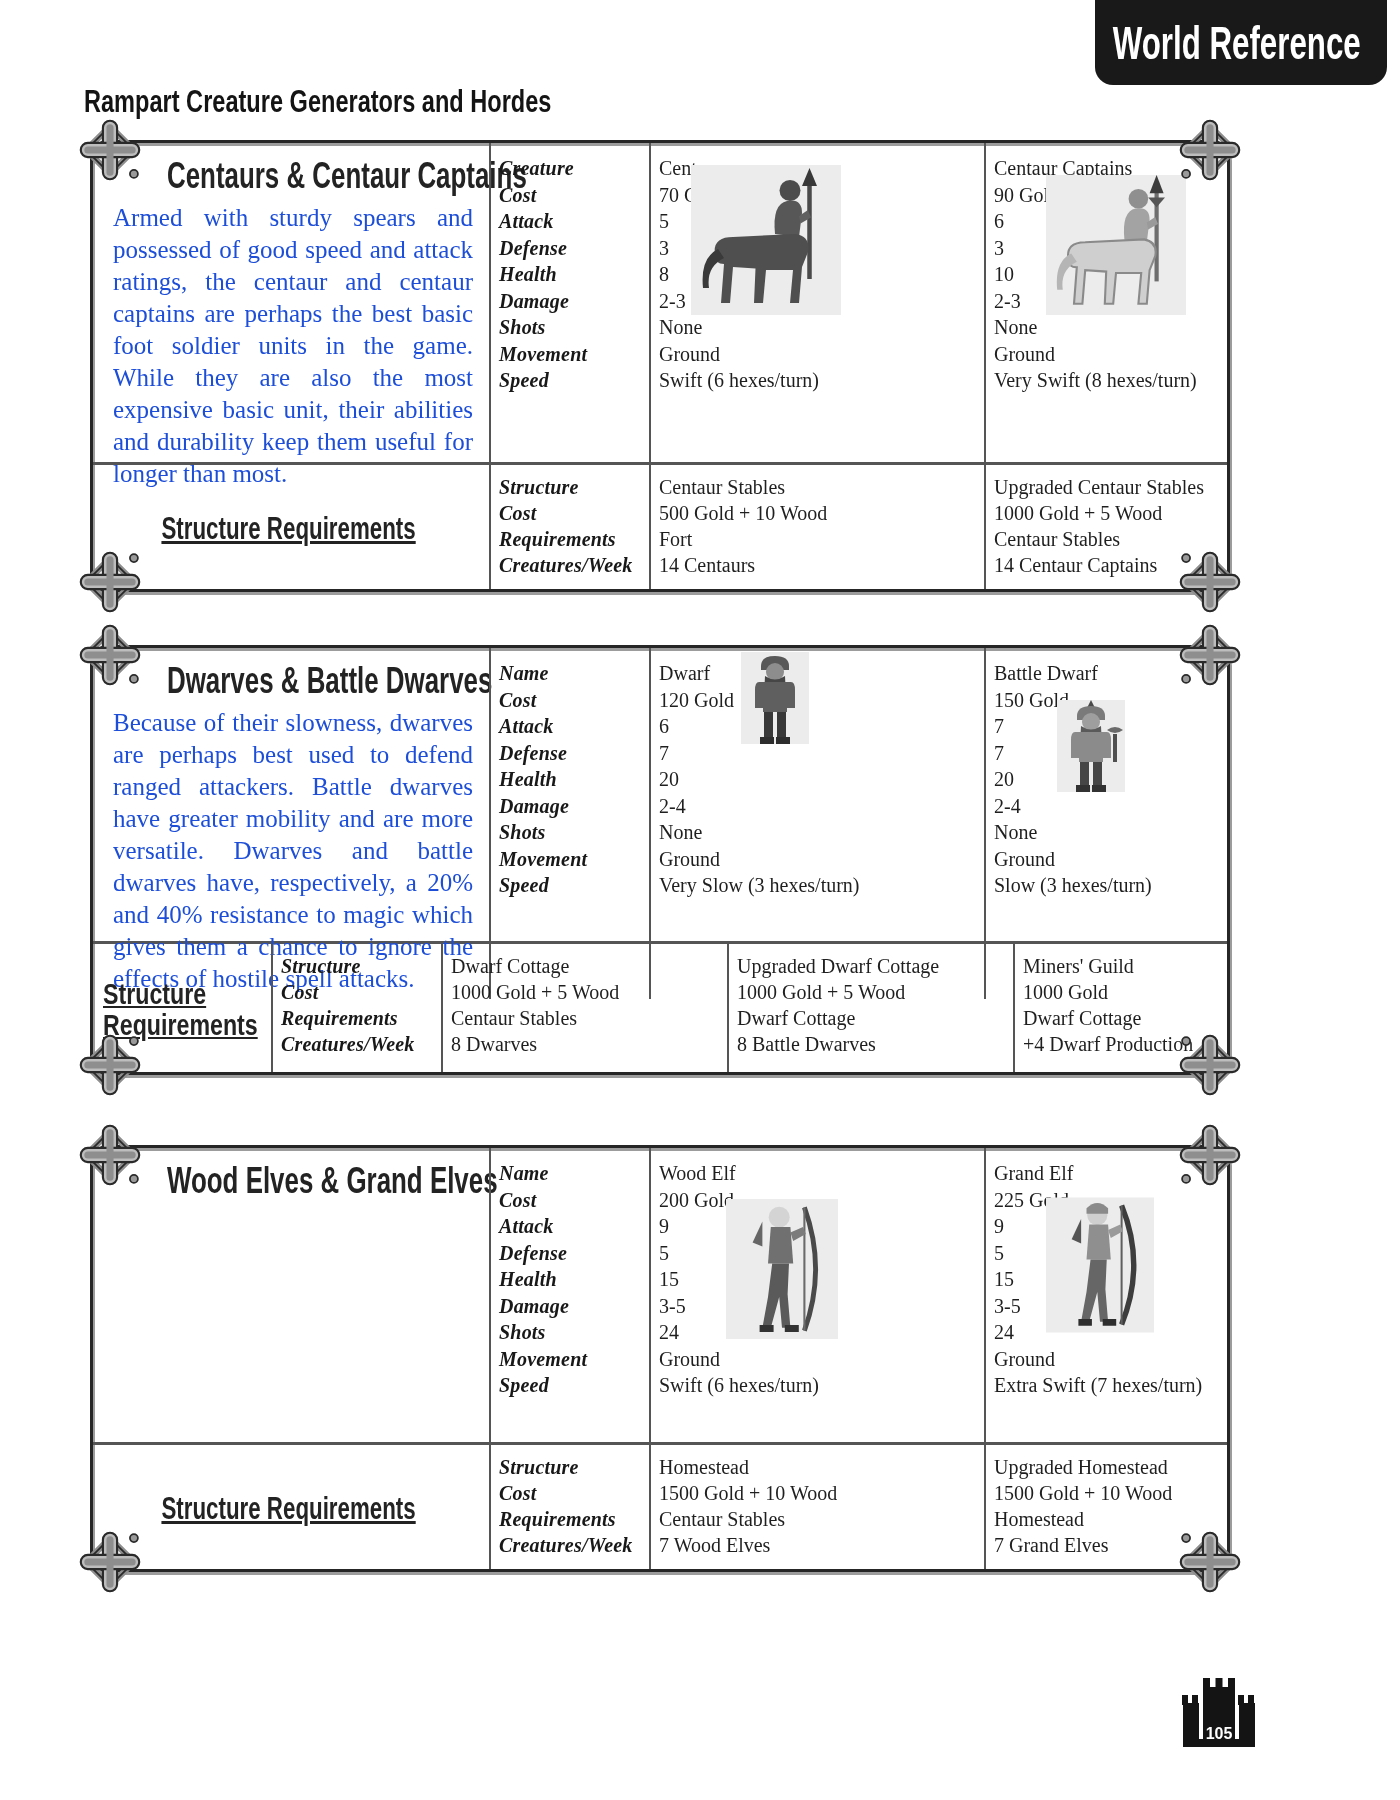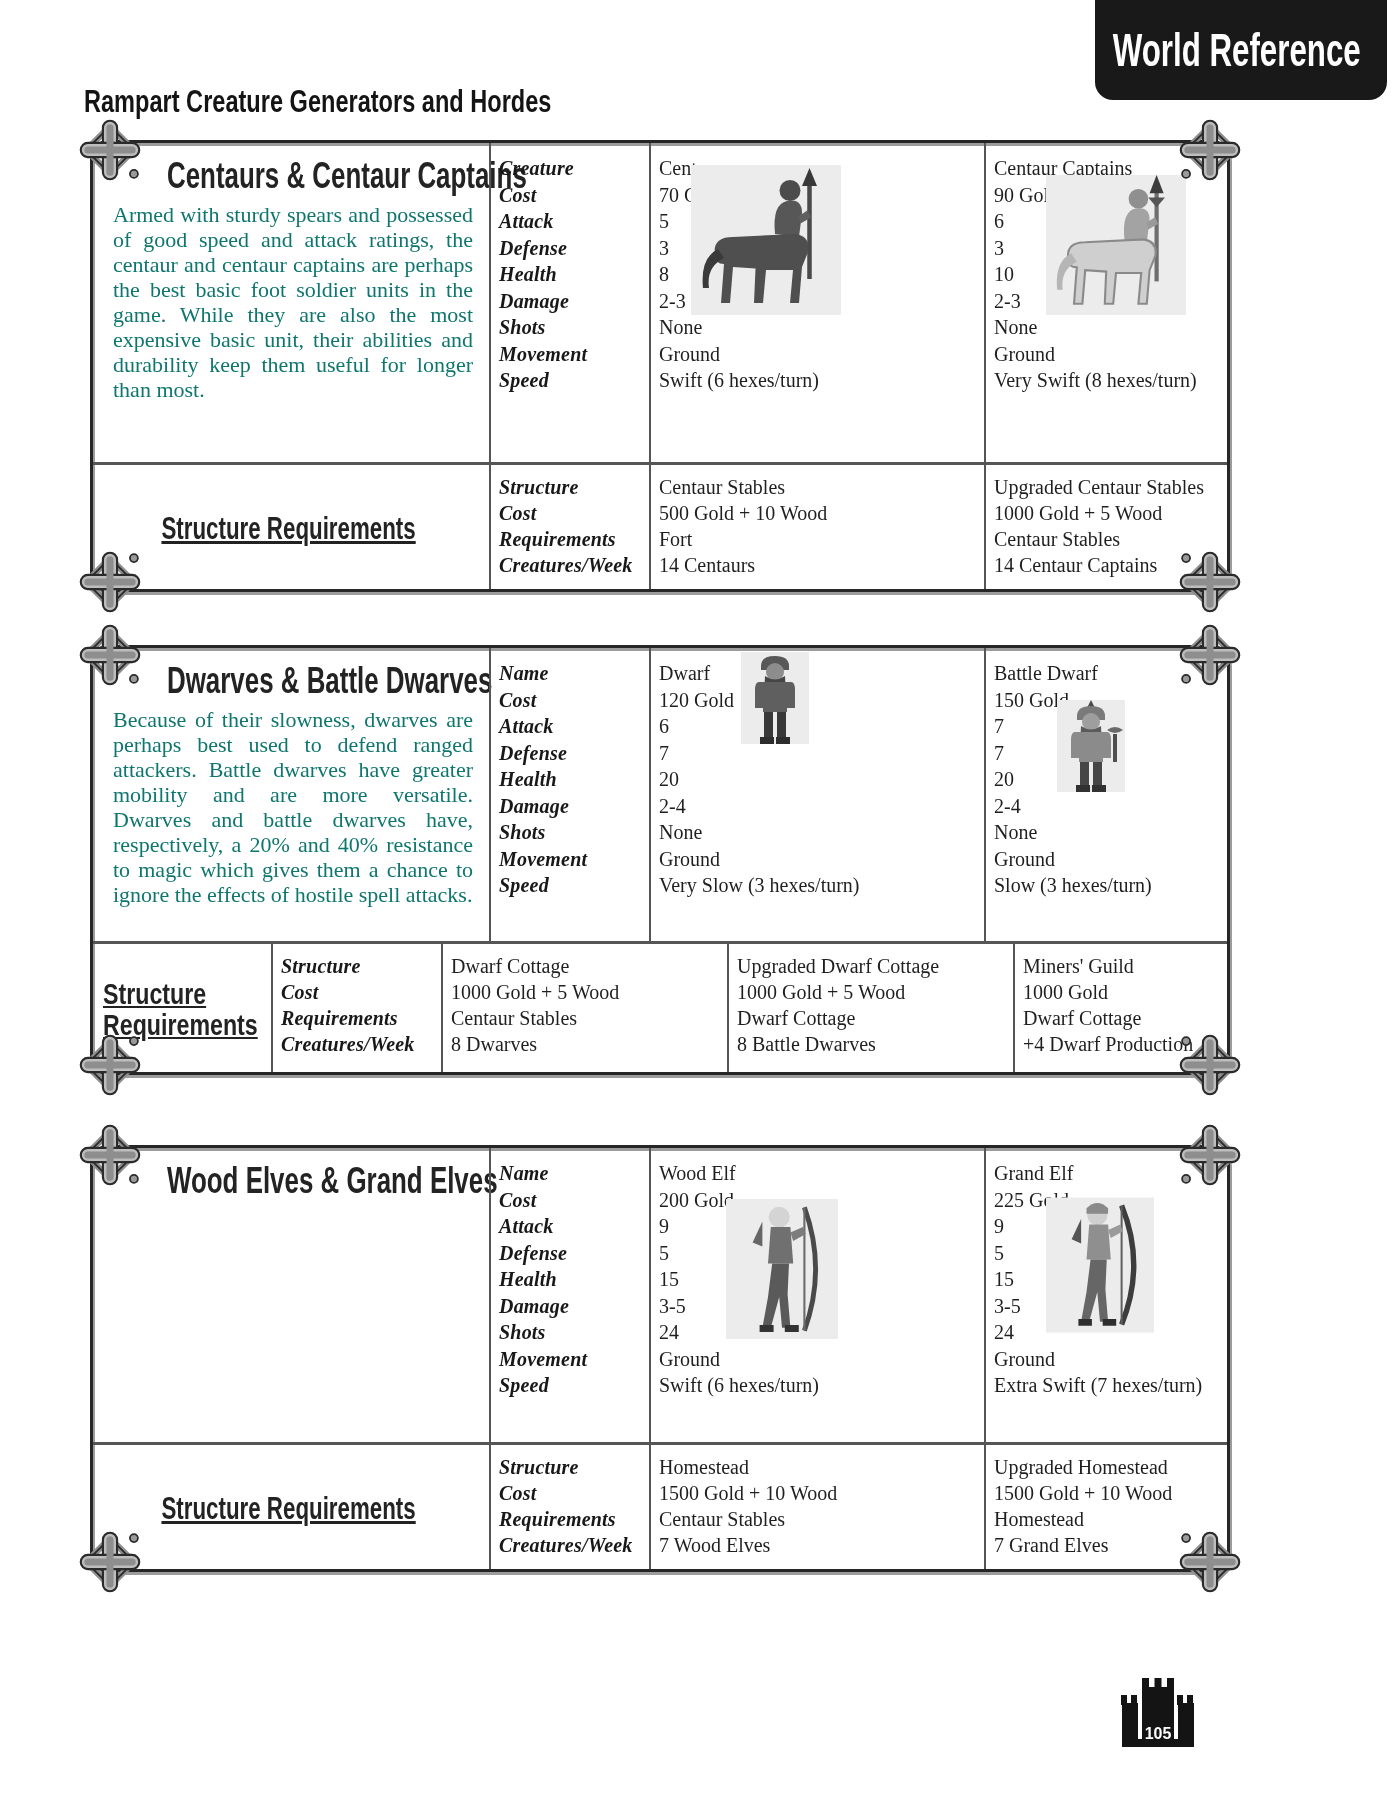--- a/index.html
+++ b/index.html
@@ -1,21 +1,21 @@
 <!DOCTYPE html>
 <html><head>
 <meta charset="utf-8">
 <style>
   html,body{margin:0;padding:0;}
   body{width:1400px;height:1800px;background:#ffffff;position:relative;
        font-family:"Liberation Serif",serif;color:#222;}
   .page{position:absolute;inset:0;overflow:hidden;background:#fff;}
 
   
-  .header-tab{position:absolute;left:1095px;top:0;width:292px;height:100px;
+  .header-tab{position:absolute;left:1095px;top:0;width:292px;height:85px;
       background:#191919;border-radius:0 0 18px 18px;display:flex;align-items:center;
       justify-content:flex-end;padding-right:26px;box-sizing:border-box;}
   .header-tab .tab-text{color:#fff;font:700 46px "Liberation Sans",sans-serif;
       transform:scaleX(.68);transform-origin:right center;white-space:nowrap;}
   .page-heading{position:absolute;left:84px;top:84px;margin:0;color:#141414;
       font:700 31px "Liberation Sans",sans-serif;transform:scaleX(.76);
       transform-origin:left center;white-space:nowrap;}
 
   
   .box{position:absolute;left:90px;width:1140px;background:#fff;box-sizing:border-box;
@@ -32,21 +32,21 @@
   #box1 .row-struct{height:124px;}
   #box2 .row-struct{grid-template-columns:178px 170px 286px 286px 1fr;height:128px;}
   #box3 .row-struct{height:124px;}
 
   .cell{position:relative;box-sizing:border-box;padding:12px 12px 6px 8px;min-width:0;}
   .row-main .cell + .cell,.row-struct .cell + .cell{border-left:2px solid #555;}
 
   .desc{padding:4px 16px 4px 20px;}
   .sec-title{font:700 37px "Liberation Sans",sans-serif;color:#232323;margin:8px 0 5px;
       text-align:center;transform:scaleX(.70);transform-origin:center;white-space:nowrap;}
-  .body-par{font-size:22px;line-height:25px;text-align:justify;margin:2px 0 0;color:#0f766e;}
+  .body-par{font-size:25px;line-height:32px;text-align:justify;margin:2px 0 0;color:#1d4ed8;}
 
   .tline{font-size:20px;line-height:26.5px;white-space:nowrap;color:#1f1f1f;}
   .labels .tline{font-style:italic;font-weight:700;letter-spacing:.2px;color:#181818;}
   .row-struct .tline{line-height:26px;}
   .row-struct .cell{padding-top:9px;}
 
   .struct-head{display:flex;align-items:center;justify-content:center;text-decoration:underline;}
   .struct-title{font:700 31px "Liberation Sans",sans-serif;color:#232323;
       transform:scaleX(.72);transform-origin:center;white-space:nowrap;}
   #box2 .struct-head{justify-content:flex-start;padding-left:10px;}
@@ -57,21 +57,21 @@
   .sprite svg{display:block;width:100%;height:100%;}
 
   
   .corner{position:absolute;width:62px;height:62px;z-index:3;}
   .c-tl{top:-24px;left:-14px;}
   .c-tr{top:-24px;right:-14px;transform:scaleX(-1);}
   .c-bl{bottom:-24px;left:-14px;transform:scaleY(-1);}
   .c-br{bottom:-24px;right:-14px;transform:scale(-1,-1);}
 
   
-  .page-badge{position:absolute;left:1118px;top:1672px;width:80px;height:76px;}
+  .page-badge{position:absolute;left:1179px;top:1672px;width:80px;height:76px;}
   .page-badge svg{width:100%;height:100%;display:block;}
 </style>
 </head>
 <body>
 
 <svg width="0" height="0" style="position:absolute" aria-hidden="true">
   <defs>
     <symbol id="knot" viewBox="0 0 70 70">
       <rect x="16" y="16" width="38" height="38" rx="8" fill="none" stroke="#8e8e8e" stroke-width="7" transform="rotate(45 35 35)"></rect>
       <rect x="16" y="16" width="38" height="38" rx="8" fill="none" stroke="#2a2a2a" stroke-width="2" transform="rotate(45 35 35)"></rect>

